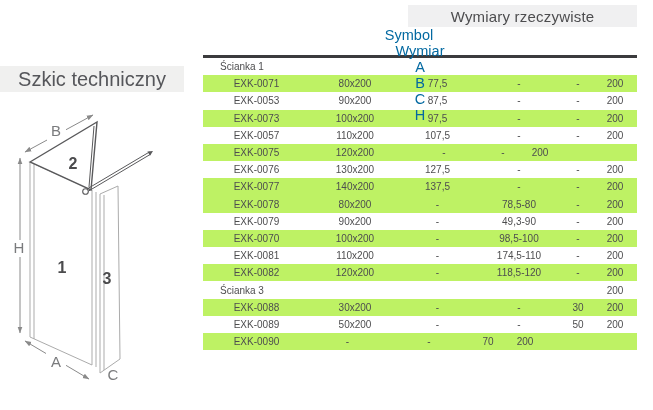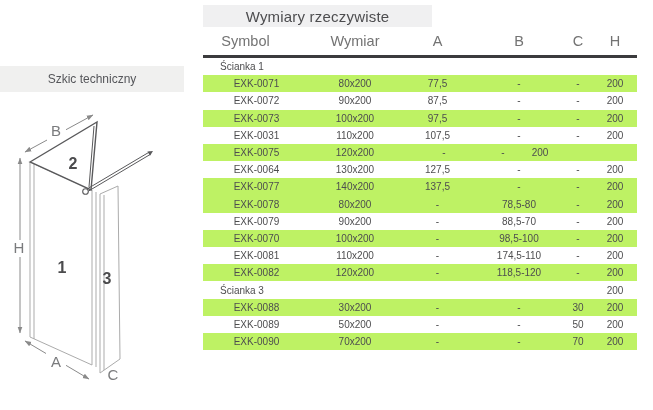--- a/index.html
+++ b/index.html
@@ -13,47 +13,47 @@
     color: #4d4d4f;
   }
 
   
   .sketch-band {
     position: absolute;
     left: 0; top: 66px;
     width: 184px; height: 26px;
     background: #f0f0ef;
     display: flex; align-items: center; justify-content: center;
-    font-size: 12px;
+    font-size: 20px;
     color: #55565a;
   }
 
   
   #sketch-svg { position: absolute; left: 0; top: 100px; }
   .panel-line   { fill: #ffffff; stroke: #ababab; stroke-width: 1; }
   .panel-dark   { fill: #ffffff; stroke: #59595b; stroke-width: 1.4; }
   .thin-dark    { stroke: #59595b; stroke-width: 1; fill: none; }
   .thin-light   { stroke: #ababab; stroke-width: 1; fill: none; }
   .dim-line     { stroke: #8a8a8a; stroke-width: 1; fill: none; }
   .dim-letter   { fill: #7a7b7d; font-size: 15px; font-family: "Liberation Sans", sans-serif; }
   .panel-digit  { fill: #4b4b4d; font-size: 16px; font-weight: bold; font-family: "Liberation Sans", sans-serif; }
 
   
   .table-wrap { position: absolute; left: 203px; top: 5px; width: 434px; }
   .banner {
-    width: 229px; height: 22px;
+    margin-left: 205px; width: 229px; height: 22px;
     background: #f0f0f1;
     display: flex; align-items: center; justify-content: center;
     font-size: 15px; color: #4d4d4f; letter-spacing: 0.2px;
   }
   .thead {
     display: flex; align-items: center;
     height: 31px; box-sizing: border-box;
     border-bottom: 3px solid #3b3b3d;
-    font-size: 14.5px; color: #737373;
+    font-size: 14.5px; color: #0369a1; flex-direction: column;
   }
   .tbody { width: 434px; }
   .tr { display: flex; align-items: center; height: 17.2px; font-size: 10px; color: #4d4d4f; }
   .tr.odd { background: #bef264; }
   .td, .th { box-sizing: border-box; text-align: center; white-space: nowrap; }
   .c-symbol { width: 107px; }
   .c-wymiar { width: 90px; }
   .c-a { width: 75px; }
   .c-b { width: 88px; }
   .c-c { width: 30px; }
@@ -134,52 +134,52 @@
   </div>
         <div class="tr odd">
     <div class="td c-symbol">EXK-0071</div>
     <div class="td c-wymiar">80x200</div>
     <div class="td c-a">77,5</div>
     <div class="td c-b">-</div>
     <div class="td c-c">-</div>
     <div class="td c-h">200</div>
   </div>
         <div class="tr">
-    <div class="td c-symbol">EXK-0072</div>
+    <div class="td c-symbol">EXK-0053</div>
     <div class="td c-wymiar">90x200</div>
     <div class="td c-a">87,5</div>
     <div class="td c-b">-</div>
     <div class="td c-c">-</div>
     <div class="td c-h">200</div>
   </div>
         <div class="tr odd">
     <div class="td c-symbol">EXK-0073</div>
     <div class="td c-wymiar">100x200</div>
     <div class="td c-a">97,5</div>
     <div class="td c-b">-</div>
     <div class="td c-c">-</div>
     <div class="td c-h">200</div>
   </div>
         <div class="tr">
-    <div class="td c-symbol">EXK-0031</div>
+    <div class="td c-symbol">EXK-0057</div>
     <div class="td c-wymiar">110x200</div>
     <div class="td c-a">107,5</div>
     <div class="td c-b">-</div>
     <div class="td c-c">-</div>
     <div class="td c-h">200</div>
   </div>
         <div class="tr odd">
     <div class="td c-symbol">EXK-0075</div>
     <div class="td c-wymiar">120x200</div>
     <div class="td c-b">-</div>
     <div class="td c-c">-</div>
     <div class="td c-h">200</div>
   </div>
         <div class="tr">
-    <div class="td c-symbol">EXK-0064</div>
+    <div class="td c-symbol">EXK-0076</div>
     <div class="td c-wymiar">130x200</div>
     <div class="td c-a">127,5</div>
     <div class="td c-b">-</div>
     <div class="td c-c">-</div>
     <div class="td c-h">200</div>
   </div>
         <div class="tr odd">
     <div class="td c-symbol">EXK-0077</div>
     <div class="td c-wymiar">140x200</div>
     <div class="td c-a">137,5</div>
@@ -192,21 +192,21 @@
     <div class="td c-wymiar">80x200</div>
     <div class="td c-a">-</div>
     <div class="td c-b">78,5-80</div>
     <div class="td c-c">-</div>
     <div class="td c-h">200</div>
   </div>
         <div class="tr">
     <div class="td c-symbol">EXK-0079</div>
     <div class="td c-wymiar">90x200</div>
     <div class="td c-a">-</div>
-    <div class="td c-b">88,5-70</div>
+    <div class="td c-b">49,3-90</div>
     <div class="td c-c">-</div>
     <div class="td c-h">200</div>
   </div>
         <div class="tr odd">
     <div class="td c-symbol">EXK-0070</div>
     <div class="td c-wymiar">100x200</div>
     <div class="td c-a">-</div>
     <div class="td c-b">98,5-100</div>
     <div class="td c-c">-</div>
     <div class="td c-h">200</div>
@@ -246,21 +246,20 @@
         <div class="tr">
     <div class="td c-symbol">EXK-0089</div>
     <div class="td c-wymiar">50x200</div>
     <div class="td c-a">-</div>
     <div class="td c-b">-</div>
     <div class="td c-c">50</div>
     <div class="td c-h">200</div>
   </div>
         <div class="tr odd">
     <div class="td c-symbol">EXK-0090</div>
-    <div class="td c-wymiar">70x200</div>
     <div class="td c-a">-</div>
     <div class="td c-b">-</div>
     <div class="td c-c">70</div>
     <div class="td c-h">200</div>
   </div>
       </div>
   </div>
 
 </div>
 

